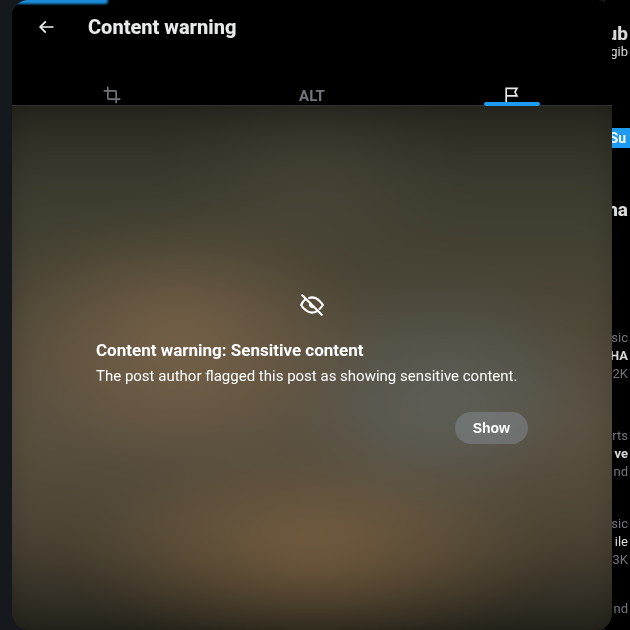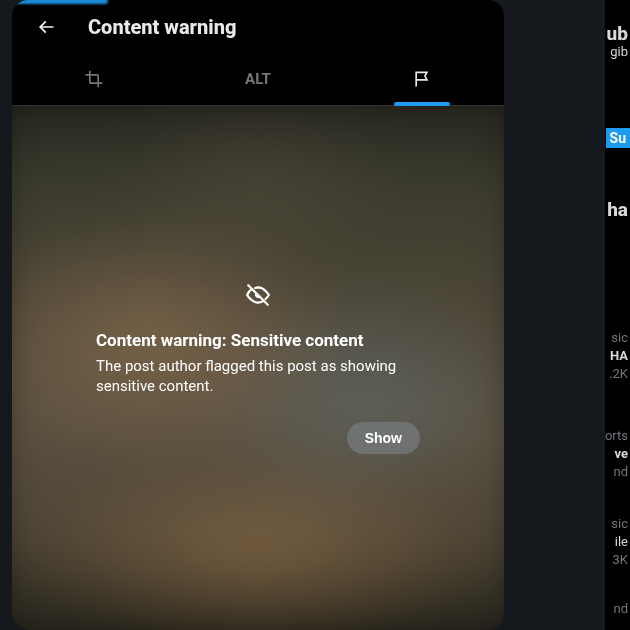--- a/index.html
+++ b/index.html
@@ -46,21 +46,21 @@
       background: #1d9bf0;
       color: #fff;
       font-size: 14px;
       font-weight: 700;
       padding: 2px 4px;
     }
     .modal {
       position: absolute;
       top: 0;
       left: 12px;
-      width: 492px;
+      width: 600px;
       height: 630px;
       background: #000;
       border-radius: 16px;
       overflow: hidden;
       display: flex;
       flex-direction: column;
     }
     .modal-top-accent {
       position: absolute;
       top: -2px;
@@ -104,20 +104,21 @@
       font-weight: 700;
       border: none;
       border-radius: 18px;
       padding: 7px 16px;
       cursor: pointer;
     }
     .tabs {
       display: flex;
       height: 53px;
       border-bottom: 1px solid #2f3336;
+      align-items: flex-end;
     }
     .tab {
       flex: 1;
       display: flex;
       align-items: center;
       justify-content: center;
       cursor: pointer;
       position: relative;
       color: #71767b;
       font-size: 15px;

